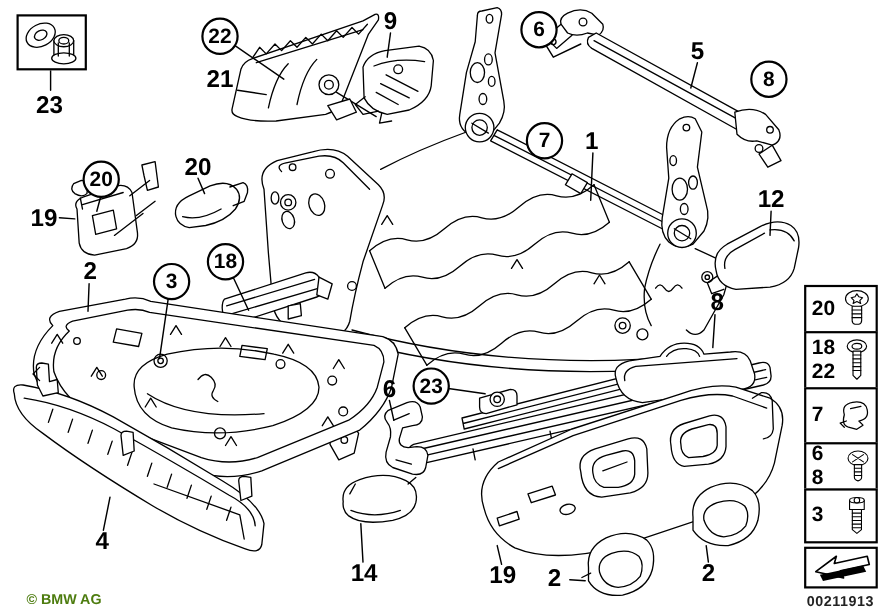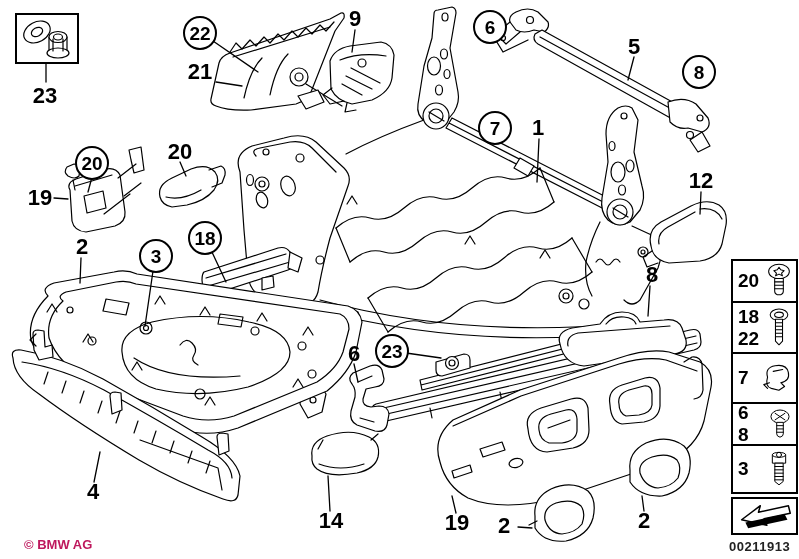--- a/index.html
+++ b/index.html
@@ -14,23 +14,23 @@
              background:#fff;box-sizing:border-box;}
   .legend{position:absolute;left:731px;top:259px;width:67px;}
   .lrow{box-sizing:border-box;border:2px solid #000;background:#fff;display:flex;
         align-items:center;padding:1px 2px 1px 5px;margin-top:-2px;}
   .lrow:first-child{margin-top:0;}
   .lnums{display:flex;flex-direction:column;justify-content:center;gap:2px;}
   .lnum{font-weight:700;font-size:19px;line-height:1.05;}
   .licon{margin-left:auto;flex:none;display:flex;align-items:center;}
   .arrow-box{position:absolute;left:731px;top:497px;width:67px;height:38px;border:2px solid #000;
              background:#fff;box-sizing:border-box;display:flex;align-items:center;justify-content:center;}
-  .docnum{position:absolute;left:729px;top:539px;width:70px;text-align:left;font-size:13px;
+  .docnum{position:absolute;left:729px;top:539px;width:70px;text-align:center;font-size:13px;
           font-weight:600;color:#222;letter-spacing:0.5px;}
-  .copyright{position:absolute;left:24px;top:537px;font-size:13px;font-weight:600;color:#be185d;text-align:center;}
+  .copyright{position:absolute;left:24px;top:537px;font-size:13px;font-weight:600;color:#4d7c0f;text-align:center;}
   svg{display:block;}
   .ln{stroke:#000;stroke-width:1.2;fill:none;stroke-linecap:round;stroke-linejoin:round;}
   .pt{stroke:#000;stroke-width:1.2;fill:#fff;stroke-linejoin:round;}
   .ld{stroke:#000;stroke-width:1.3;fill:none;stroke-linecap:round;}
 </style>
 </head>
 <body>
 
 <div id="stage">
 

